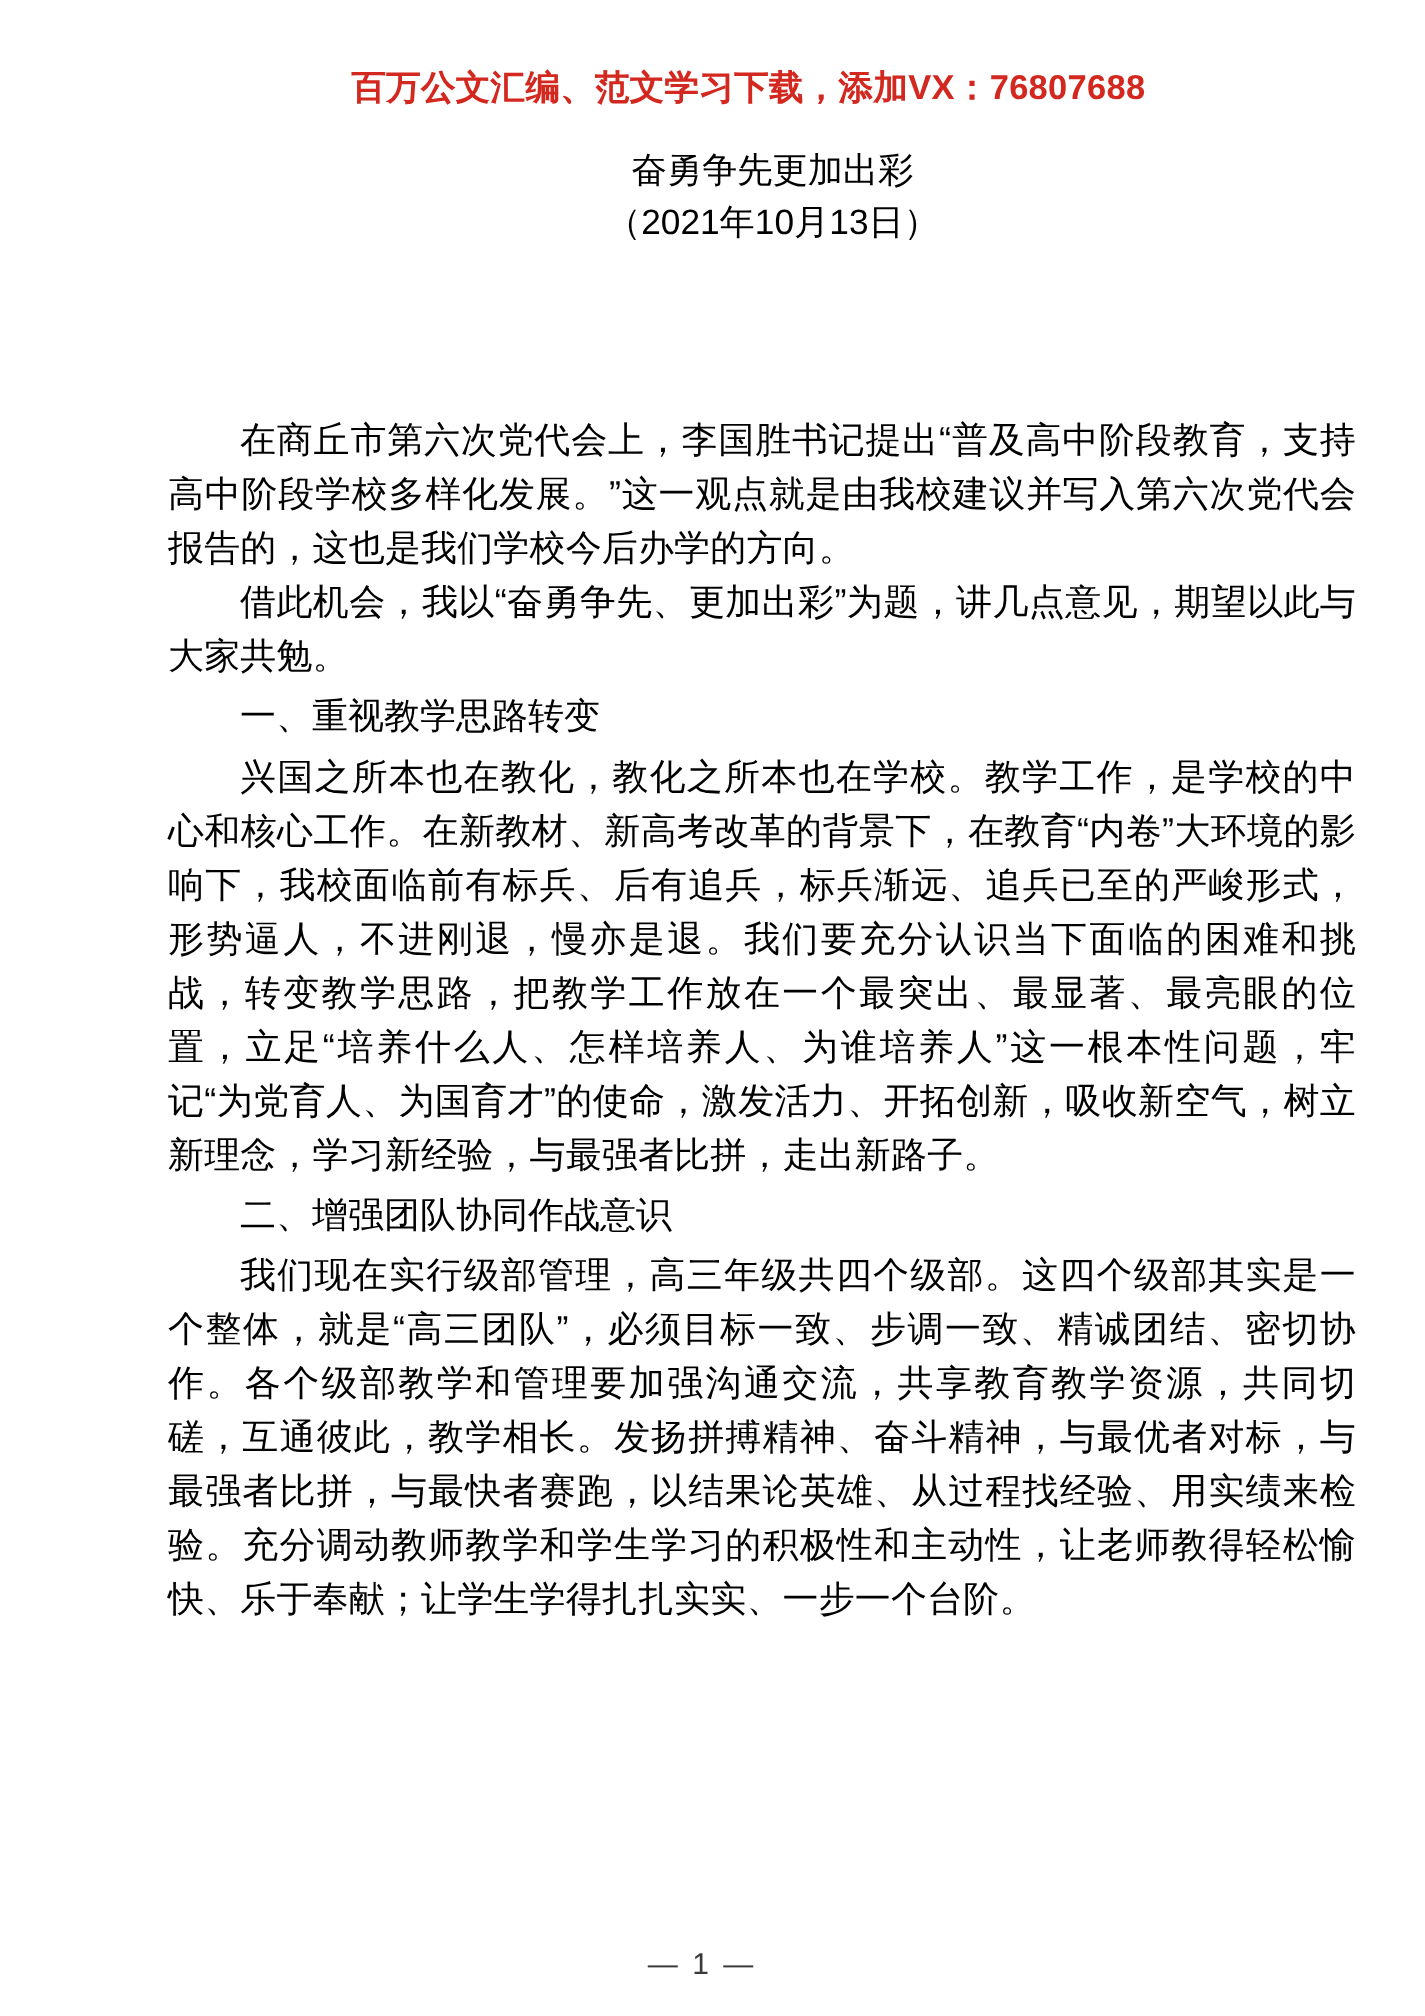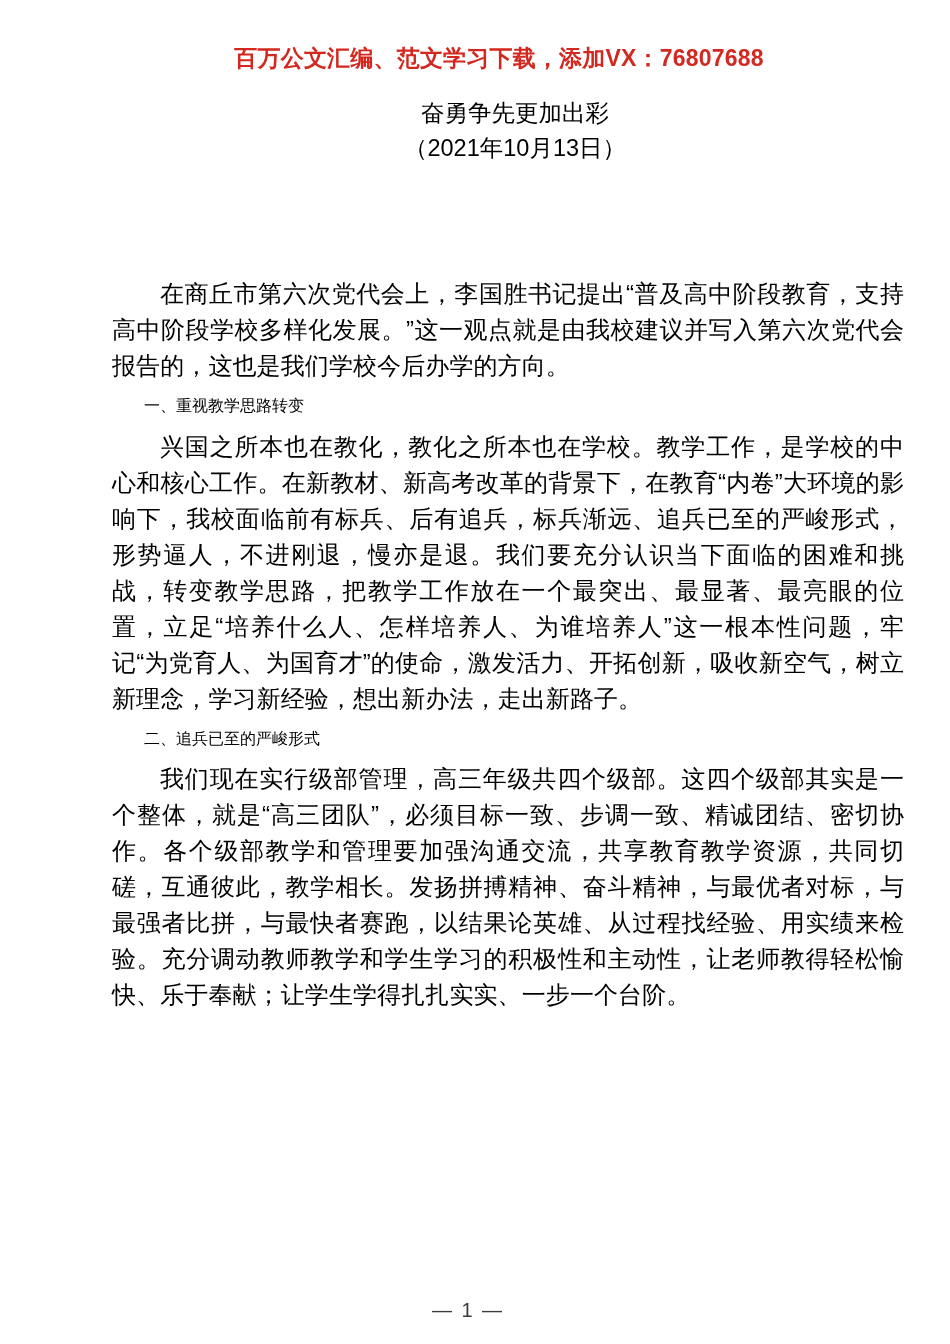--- a/index.html
+++ b/index.html
@@ -58,21 +58,21 @@
     font-size: 24px;
     line-height: 36px;
     color: #000000;
     text-align: justify;
     text-justify: inter-ideograph;
     text-indent: 2em;
     margin: 0;
     letter-spacing: 0.1px;
   }
   .heading {
-    font-size: 16px;
+    font-size: 24px;
     line-height: 44.5px;
     color: #000000;
     text-indent: 2em;
     margin: 0;
   }
 
   
   .footer {
     position: absolute;
     left: 0;
@@ -95,23 +95,24 @@
 
   <div class="promo-header">百万公文汇编、范文学习下载，添加VX：76807688</div>
 
   <div class="title-block">
     <div class="title-line">奋勇争先更加出彩</div>
     <div class="title-line">（2021年10月13日）</div>
   </div>
 
   <div class="body-wrap">
     <p class="para">在商丘市第六次党代会上，李国胜书记提出“普及高中阶段教育，支持高中阶段学校多样化发展。”这一观点就是由我校建议并写入第六次党代会报告的，这也是我们学校今后办学的方向。</p>
+    <p class="para">借此机会，我以“奋勇争先、更加出彩”为题，讲几点意见，期望以此与大家共勉。</p>
     <p class="heading">一、重视教学思路转变</p>
-    <p class="para">兴国之所本也在教化，教化之所本也在学校。教学工作，是学校的中心和核心工作。在新教材、新高考改革的背景下，在教育“内卷”大环境的影响下，我校面临前有标兵、后有追兵，标兵渐远、追兵已至的严峻形式，形势逼人，不进刚退，慢亦是退。我们要充分认识当下面临的困难和挑战，转变教学思路，把教学工作放在一个最突出、最显著、最亮眼的位置，立足“培养什么人、怎样培养人、为谁培养人”这一根本性问题，牢记“为党育人、为国育才”的使命，激发活力、开拓创新，吸收新空气，树立新理念，学习新经验，想出新办法，走出新路子。</p>
-    <p class="heading">二、追兵已至的严峻形式</p>
+    <p class="para">兴国之所本也在教化，教化之所本也在学校。教学工作，是学校的中心和核心工作。在新教材、新高考改革的背景下，在教育“内卷”大环境的影响下，我校面临前有标兵、后有追兵，标兵渐远、追兵已至的严峻形式，形势逼人，不进刚退，慢亦是退。我们要充分认识当下面临的困难和挑战，转变教学思路，把教学工作放在一个最突出、最显著、最亮眼的位置，立足“培养什么人、怎样培养人、为谁培养人”这一根本性问题，牢记“为党育人、为国育才”的使命，激发活力、开拓创新，吸收新空气，树立新理念，学习新经验，与最强者比拼，走出新路子。</p>
+    <p class="heading">二、增强团队协同作战意识</p>
     <p class="para">我们现在实行级部管理，高三年级共四个级部。这四个级部其实是一个整体，就是“高三团队”，必须目标一致、步调一致、精诚团结、密切协作。各个级部教学和管理要加强沟通交流，共享教育教学资源，共同切磋，互通彼此，教学相长。发扬拼搏精神、奋斗精神，与最优者对标，与最强者比拼，与最快者赛跑，以结果论英雄、从过程找经验、用实绩来检验。充分调动教师教学和学生学习的积极性和主动性，让老师教得轻松愉快、乐于奉献；让学生学得扎扎实实、一步一个台阶。</p>
   </div>
 
   <div class="footer">
     <span class="page-number">— 1 —</span>
   </div>
 
 </div>
 
 </body></html>

